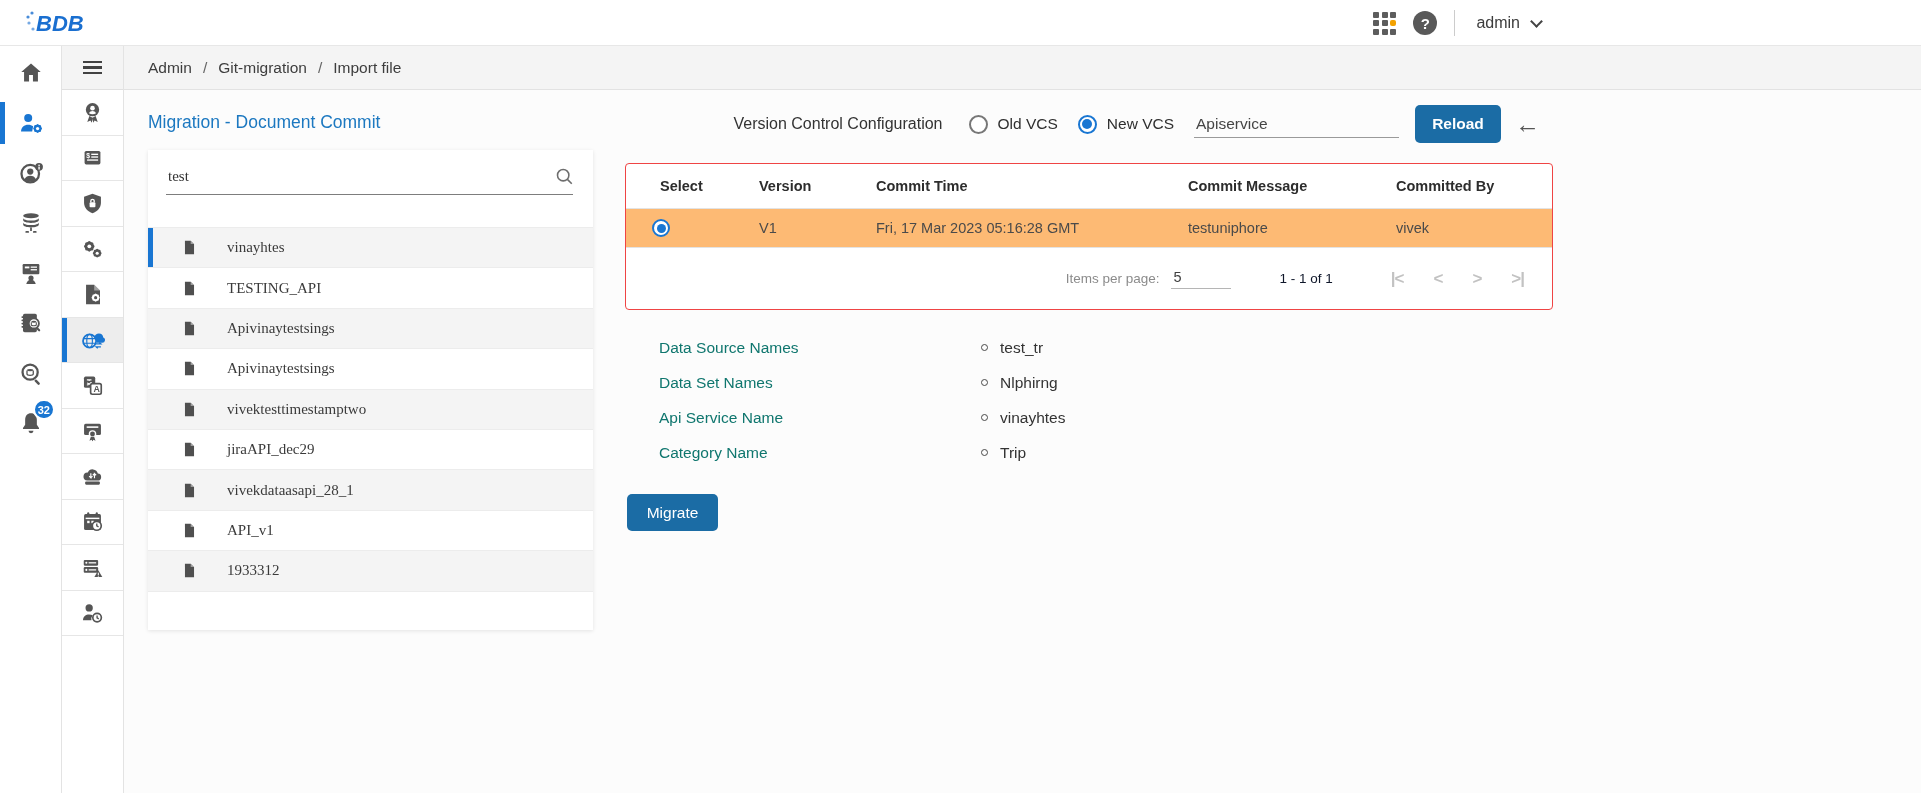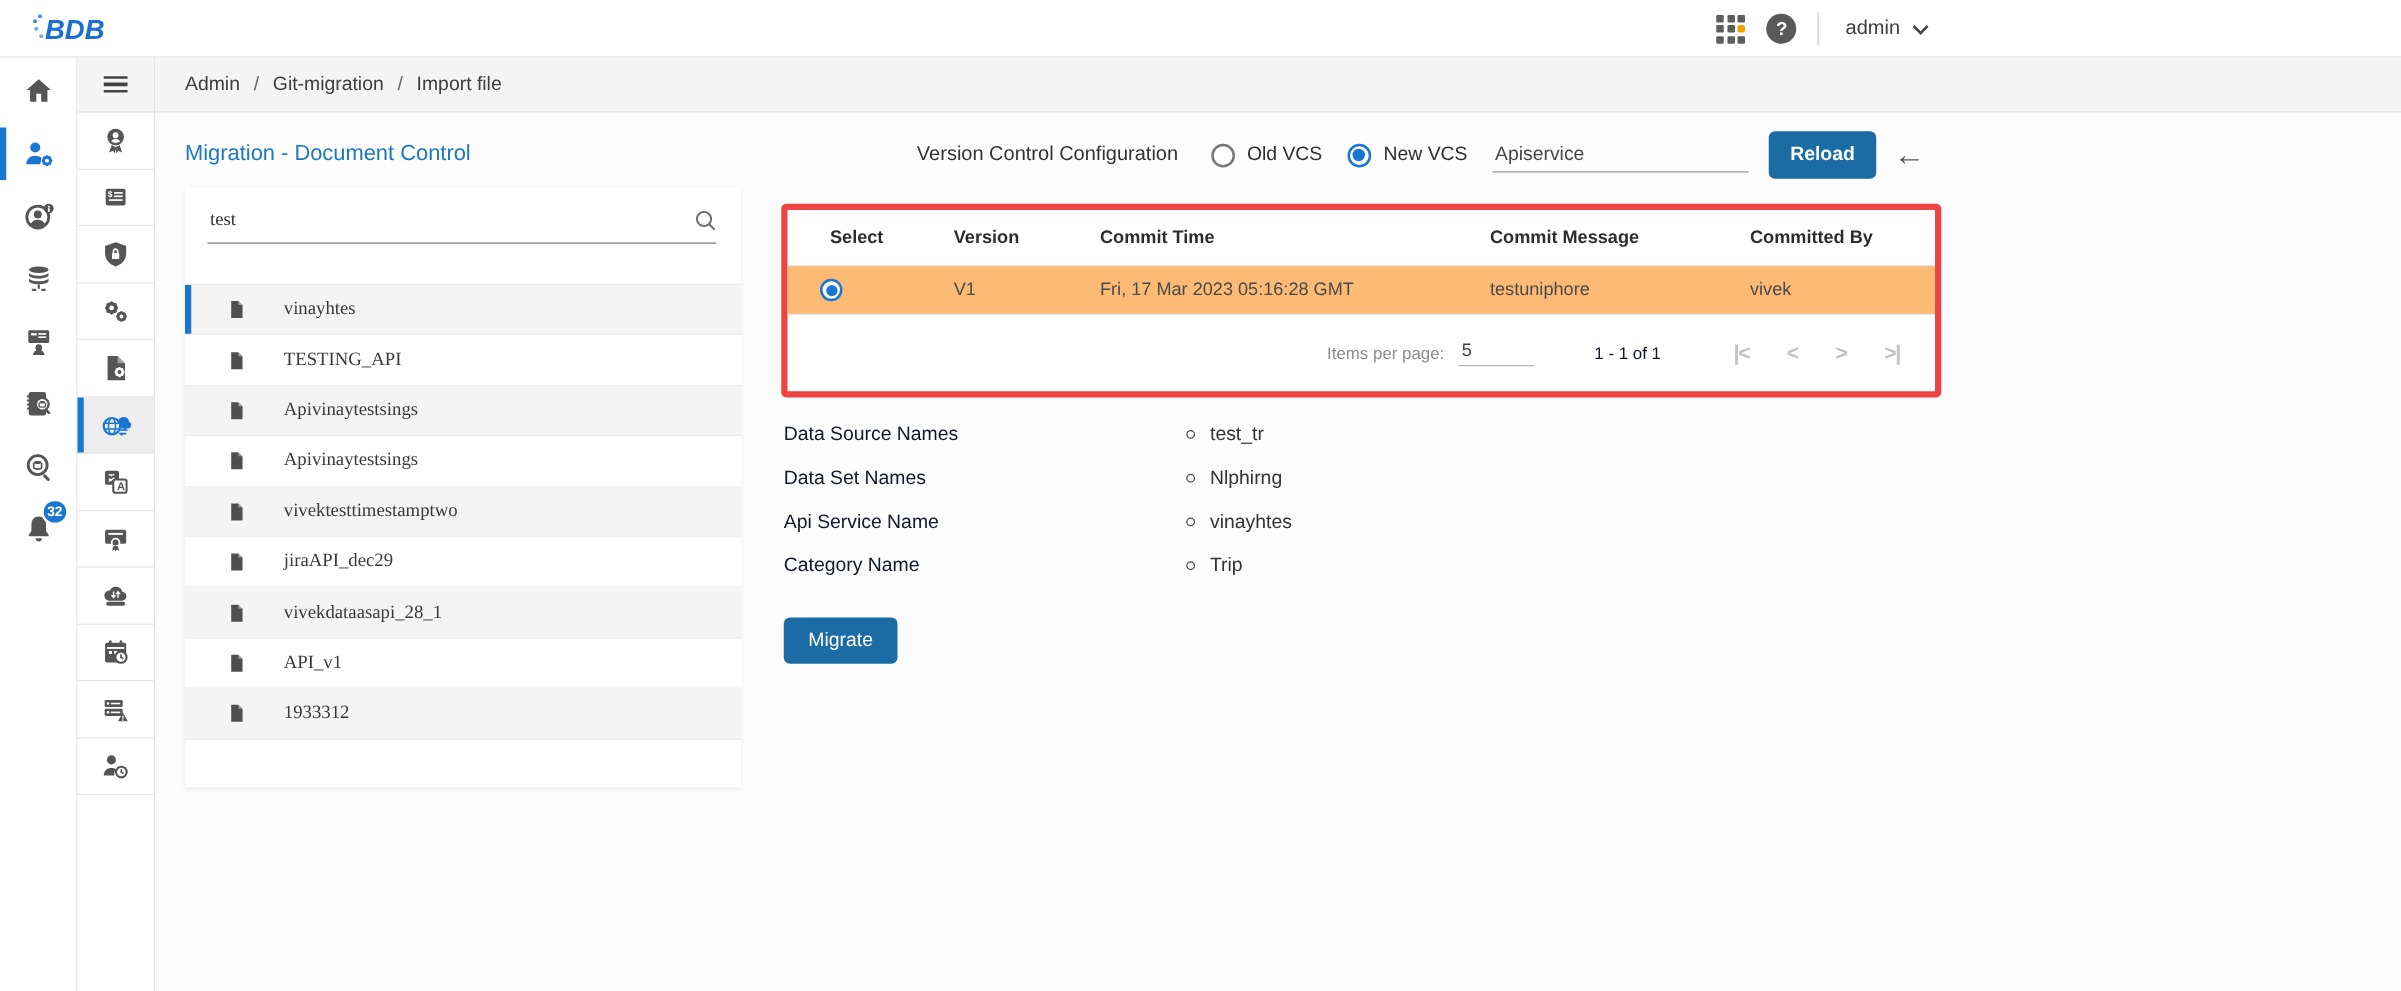--- a/index.html
+++ b/index.html
@@ -90,21 +90,21 @@
   .search-ic { position:absolute; right:18px; top:16px; color:#6d6d6d; }
   .file-list { list-style:none; margin-top:32px; border-top:1px solid #ececec; }
   .file-item { height:40.4px; display:flex; align-items:center; padding-left:33px; gap:29px; font-size:15px;
                color:#3a3a3a; border-bottom:1px solid #ececec; position:relative; cursor:pointer; background:#fff; }
   .file-item.odd { background:#f4f4f4; }
   .file-item.selected::before { content:""; position:absolute; left:0; top:0; bottom:0; width:5px; background:#1976d2; }
   .file-ic { color:#4f4f4f; display:flex; }
 
   
   .versions-card { position:absolute; left:501px; top:73px; width:928px; background:#fff;
-                   border:5px solid #ef4444; border-radius:4px; }
+                   border:1px solid #ef4444; border-radius:4px; }
   .t-head { display:flex; height:44px; align-items:center; font-size:14.5px; font-weight:600; color:#2d2d2d; }
   .t-row { display:flex; height:40px; align-items:center; background:#fdba74; border-top:1px solid #e3e3e3;
            border-bottom:1px solid #e3e3e3; font-size:14.5px; color:#4a4a4a; }
   .c1 { width:115px; padding-left:34px; }
   .c2 { width:120px; padding-left:18px; }
   .c3 { width:310px; padding-left:15px; }
   .c4 { width:210px; padding-left:17px; }
   .c5 { flex:1; padding-left:15px; }
   .t-row .c1 { padding-left:26px; display:flex; align-items:center; }
   .t-row .rb { width:18px; height:18px; }
@@ -112,21 +112,21 @@
            color:#8b8b8b; font-size:13.5px; }
   .pag-size { width:60px; border-bottom:1px solid #b5b5b5; color:#3f3f3f; font-size:14.5px;
               padding:0 0 3px 2px; margin-left:12px; cursor:pointer; }
   .pag-range { margin-left:48px; color:#0f172a; }
   .pag-nav { display:flex; gap:30px; margin-left:58px; }
   .pag-nav span { color:#c2c2c2; font-size:17px; font-weight:600; letter-spacing:-1px; cursor:pointer; }
 
   
   .details { position:absolute; left:503px; top:240px; }
   .detail-row { display:flex; height:35px; align-items:center; font-size:15.5px; }
-  .d-label { width:322px; color:#0f172a; }
+  .d-label { width:322px; color:#0f766e;margin-left:32px; }
   .d-bullet { width:7px; height:7px; border:1.5px solid #4a4a4a; border-radius:50%; margin-right:12px; flex:none; }
   .d-value { color:#333; }
 
   .btn.migrate { position:absolute; left:503px; top:404px; width:91px; height:37px; font-weight:500; }
 </style>
 </head>
 <body>
 
 <div class="app">
 
@@ -360,21 +360,21 @@
   <main class="content">
     <div class="breadcrumb-bar">
       <span class="crumb">Admin</span>
       <span class="sep">/</span>
       <span class="crumb">Git-migration</span>
       <span class="sep">/</span>
       <span class="crumb">Import file</span>
     </div>
 
     <div class="content-body">
-      <h1 class="page-title">Migration - Document Control</h1>
+      <h1 class="page-title">Migration - Document Commit</h1>
 
       <div class="vcs-row">
         <span class="vcs-label">Version Control Configuration</span>
         <label class="radio">
           <span class="rb"></span>
           <span>Old VCS</span>
         </label>
         <label class="radio">
           <span class="rb checked"></span>
           <span>New VCS</span>

